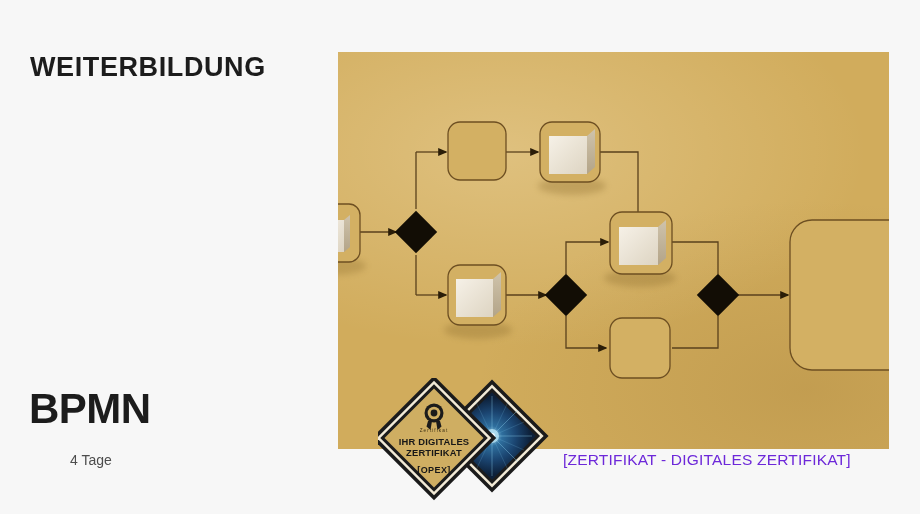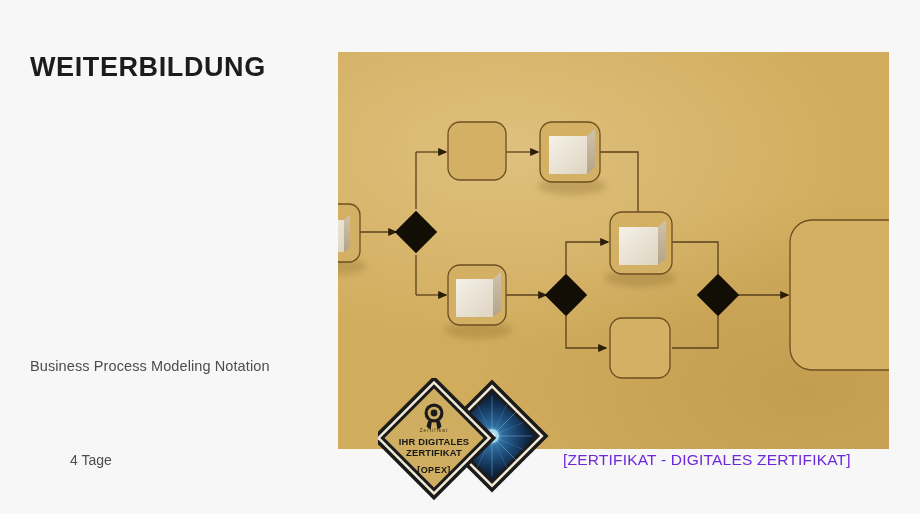--- a/index.html
+++ b/index.html
@@ -60,21 +60,21 @@
   .badges{position:absolute;left:378px;top:378px;width:180px;height:125px;}
   .badge-svg{position:absolute;left:0;top:0;}
 </style>
 </head>
 <body>
 
 <div class="slide">
 
   <div class="left-col">
     <div class="kicker">WEITERBILDUNG</div>
-    <div class="subtitle">Business Process Modeling Notation</div>
+    <div class="course-title">BPMN</div>
     <div class="duration">4 Tage</div>
   </div>
 
   <div class="panel">
     <div class="panel-sheen"></div>
 
     <svg class="flow-svg" viewBox="0 0 551 397">
       <defs>
         <linearGradient id="cubeTop" x1="0" y1="0" x2="1" y2="1">
           <stop offset="0%" stop-color="#f6f1e7"></stop>

